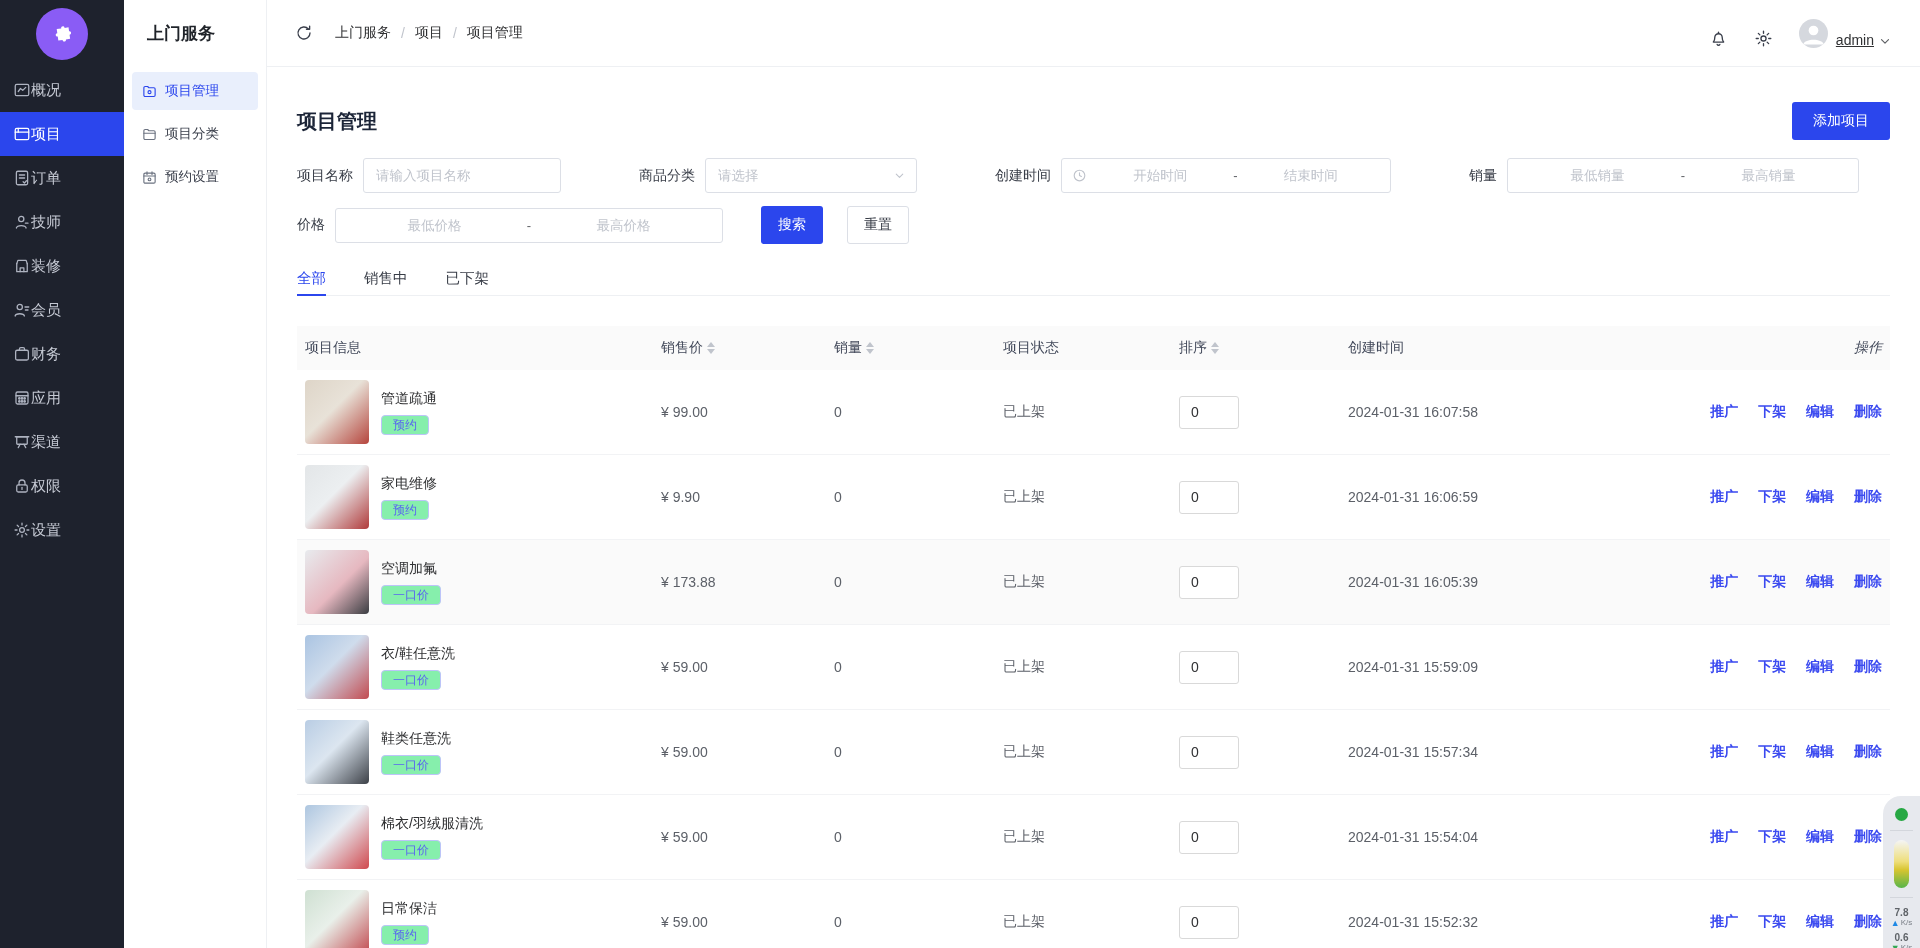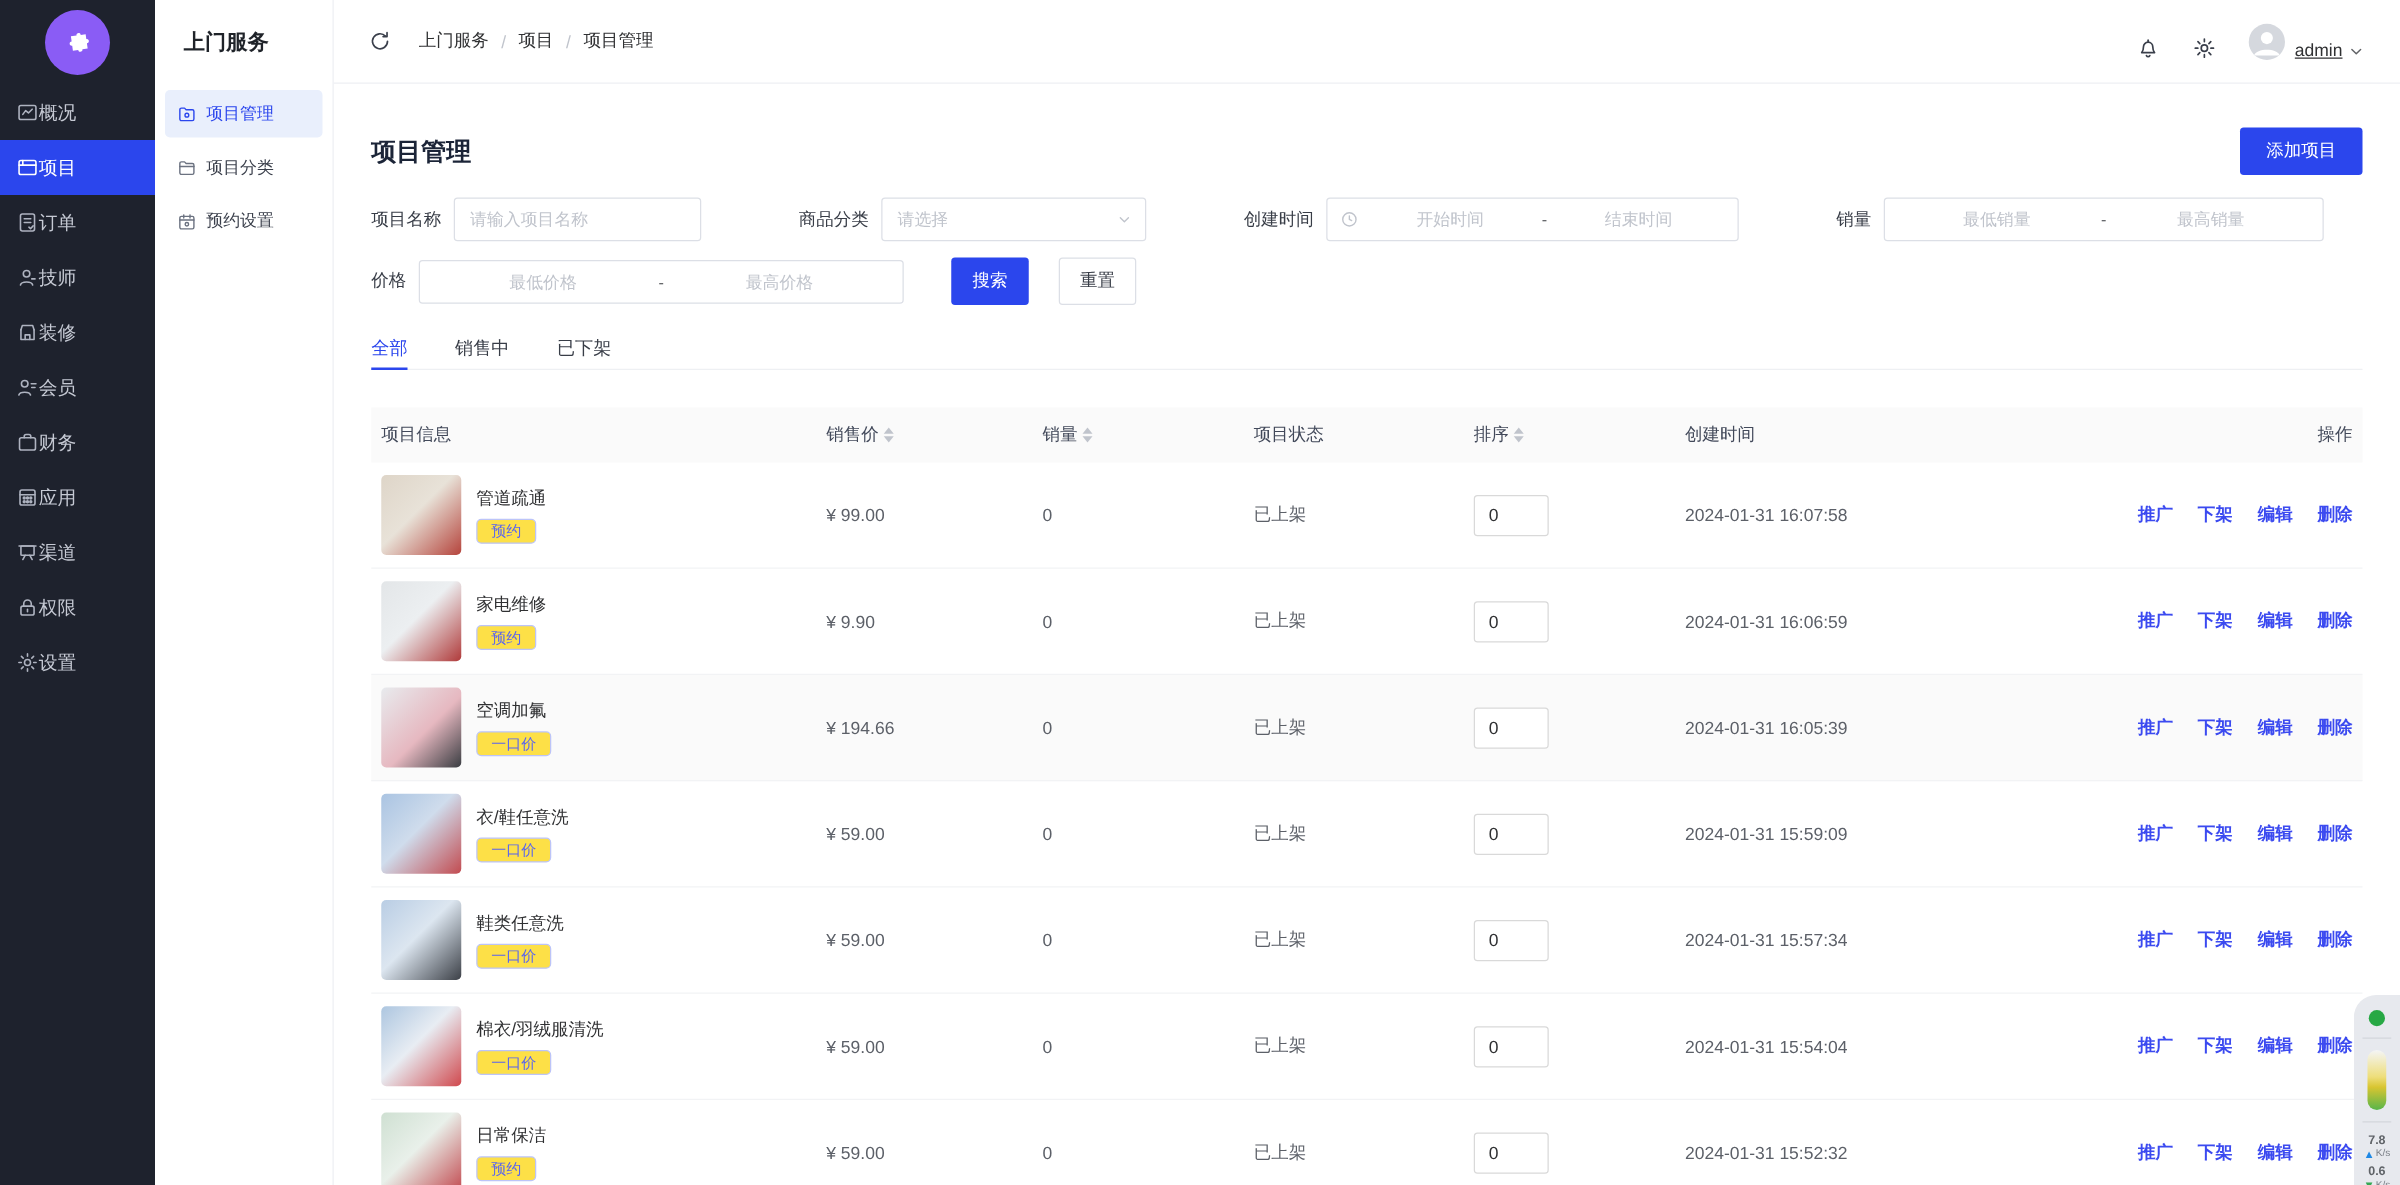--- a/index.html
+++ b/index.html
@@ -68,31 +68,31 @@
   .tabs { margin-top:25px; display:flex; gap:38px; border-bottom:1px solid #eef0f3; }
   .tab { font-size:14.5px; color:#383d47; padding-bottom:7px; cursor:pointer; position:relative; }
   .tab.active { color:#2b46ed; }
   .tab.active::after { content:""; position:absolute; left:0; right:0; bottom:-1px; height:2px; background:#2b46ed; }
 
   
   .tablewrap { margin-top:30px; }
   .tgrid { display:grid; grid-template-columns:356px 173px 169px 176px 169px 250px 1fr; }
   .thead { background:#fafafa; height:44px; align-items:center; font-size:14px; color:#42495a; font-weight:500; }
   .hcell { padding:0 8px; display:flex; align-items:center; gap:4px; }
-  .hcell.right { justify-content:flex-end; }
+  .hcell.right { justify-content:flex-end;font-style:italic; }
   .sorter { display:flex; flex-direction:column; gap:2px; cursor:pointer; }
   .car-up { width:0; height:0; border-left:4px solid transparent; border-right:4px solid transparent; border-bottom:5px solid #c0c4cc; }
   .car-dn { width:0; height:0; border-left:4px solid transparent; border-right:4px solid transparent; border-top:5px solid #c0c4cc; }
   .trow { height:85px; align-items:center; border-bottom:1px solid #f2f3f5; font-size:14px; color:#5c6068; }
   .trow.highlighted { background:#fafafa; }
   .cell { padding:0 8px; }
   .info-cell { display:flex; align-items:center; }
   .thumb { width:64px; height:64px; border-radius:4px; flex-shrink:0; margin-right:12px; }
   .pname { font-size:14px; color:#303133; margin-bottom:7px; }
-  .ptag { display:inline-block; font-size:12px; color:#5964f0; background:#fde047; border:1px solid #bcc4f8; border-radius:4px; padding:3px 11px; line-height:1; }
+  .ptag { display:inline-block; font-size:12px; color:#5964f0; background:#86efac; border:1px solid #bcc4f8; border-radius:4px; padding:3px 11px; line-height:1; }
   .sort-input { width:60px; height:33px; border:1px solid #d9d9d9; border-radius:3px; padding:0 0 0 11px; font-size:14px; color:#303133; outline:none; font-family:inherit; }
   .actions-cell { text-align:right; white-space:nowrap; }
   .act { color:#3b4af0; font-weight:bold; font-size:14px; cursor:pointer; margin-left:16px; text-decoration:none; }
   .act:first-child { margin-left:0; }
 
   
   .net-widget { position:fixed; right:0; top:796px; width:37px; height:170px; background:#e7e9ee; border-radius:18px 0 0 18px; display:flex; flex-direction:column; align-items:center; padding-top:12px; z-index:50; }
   .net-dot { width:13px; height:13px; border-radius:50%; background:#27a844; }
   .net-div { width:23px; height:1px; background:#d3d6dc; margin:9px 0; }
   .net-capsule { width:15px; height:48px; border-radius:8px; background:linear-gradient(180deg,#f4f5f6 0%,#eede7a 45%,#d8c531 62%,#58b54a 100%); }
@@ -455,21 +455,21 @@
           </div>
 
           <div class="trow tgrid highlighted">
             <div class="cell info-cell">
               <div class="thumb" style="background: linear-gradient(135deg, rgb(232, 235, 238) 0%, rgb(230, 184, 192) 55%, rgb(58, 61, 66) 100%);"></div>
               <div>
                 <div class="pname">空调加氟</div>
                 <span class="ptag">一口价</span>
               </div>
             </div>
-            <div class="cell">¥ 194.66</div>
+            <div class="cell">¥ 173.88</div>
             <div class="cell">0</div>
             <div class="cell">已上架</div>
             <div class="cell"><input class="sort-input" value="0" style=""></div>
             <div class="cell">2024-01-31 16:05:39</div>
             <div class="cell actions-cell">
               <a class="act">推广</a>
               <a class="act">下架</a>
               <a class="act">编辑</a>
               <a class="act">删除</a>
             </div>

